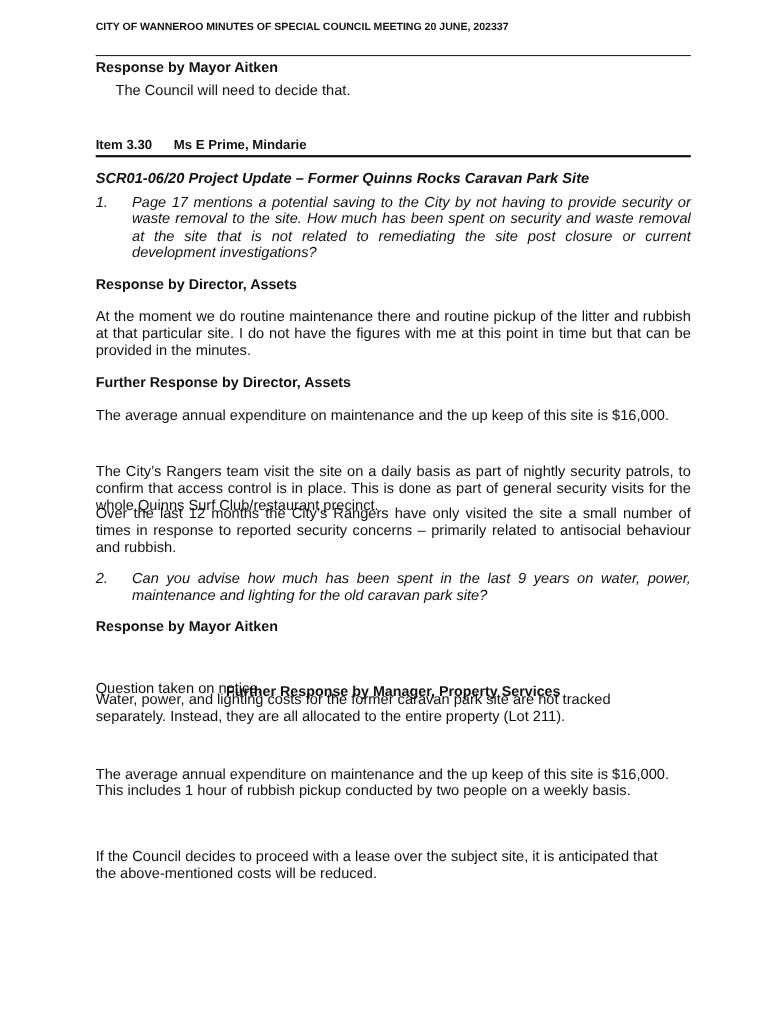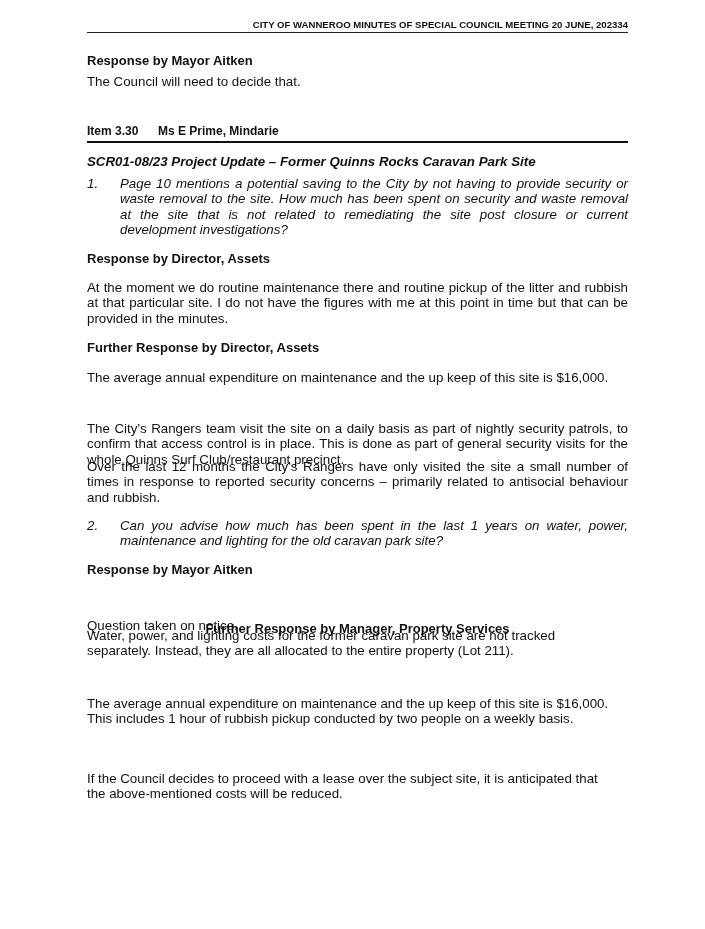--- a/index.html
+++ b/index.html
@@ -1,68 +1,68 @@
 <!DOCTYPE html>
 <html><head>
 <meta charset="utf-8">
 <style>
   html, body { margin: 0; padding: 0; background: #ffffff; }
   body { width: 705px; height: 929px; position: relative; overflow: hidden;
          font-family: "Liberation Sans", sans-serif; color: #111111; }
   .page { position: absolute; left: 87px; top: 0; width: 541px; }
   .running-header { position: absolute; top: 19px; left: 0; width: 541px;
          font-size: 9.6px; font-weight: bold; border-bottom: 1.5px solid #222;
-         padding-bottom: 2px; display: flex; justify-content: flex-end; }
+         padding-bottom: 20px; display: flex; justify-content: flex-start; }
   .abs { position: absolute; left: 0; width: 541px; }
   .h-bold { font-weight: bold; font-size: 13px; }
   .body { font-size: 13.3px; line-height: 15.3px; text-align: justify; }
   .item-heading { font-weight: bold; font-size: 12px; border-bottom: 2px solid #111;
          padding-bottom: 3px; }
   .item-heading .num { display: inline-block; width: 71px; }
   .ital-bold { font-weight: bold; font-style: italic; font-size: 13.3px; }
   .q { display: flex; font-style: italic; font-size: 13.3px; line-height: 15.3px; }
   .q .qn { width: 33px; flex: none; }
   .q .qt { flex: 1; text-align: justify; }
   .left { text-align: left; }
 </style>
 </head>
 <body>
 
 <div class="page">
 
   <div class="running-header">
     <span>CITY OF WANNEROO MINUTES OF SPECIAL COUNCIL MEETING 20 JUNE, 2023</span>
-    <span>34</span>
+    <span>37</span>
   </div>
 
   <div class="abs h-bold" style="top:53px;">Response by Mayor Aitken</div>
-  <div class="abs body" style="top:74px;">The Council will need to decide that.</div>
+  <div class="abs body" style="top:74px;margin-left:18px;">The Council will need to decide that.</div>
 
   <div class="abs item-heading" style="top:124px;">
     <span class="num">Item 3.30</span><span>Ms E Prime, Mindarie</span>
   </div>
 
-  <div class="abs ital-bold" style="top:154px;">SCR01-08/23 Project Update – Former Quinns Rocks Caravan Park Site</div>
+  <div class="abs ital-bold" style="top:154px;">SCR01-06/20 Project Update – Former Quinns Rocks Caravan Park Site</div>
 
   <div class="abs q" style="top:176px;">
     <span class="qn">1.</span>
-    <span class="qt">Page 10 mentions a potential saving to the City by not having to provide security or waste removal to the site.  How much has been spent on security and waste removal at the site that is not related to remediating the site post closure or current development investigations?</span>
+    <span class="qt">Page 17 mentions a potential saving to the City by not having to provide security or waste removal to the site.  How much has been spent on security and waste removal at the site that is not related to remediating the site post closure or current development investigations?</span>
   </div>
 
   <div class="abs h-bold" style="top:251px;">Response by Director, Assets</div>
   <div class="abs body" style="top:280px;">At the moment we do routine maintenance there and routine pickup of the litter and rubbish at that particular site.  I do not have the figures with me at this point in time but that can be provided in the minutes.</div>
 
   <div class="abs h-bold" style="top:340px;">Further Response by Director, Assets</div>
   <div class="abs body" style="top:370px;">The average annual expenditure on maintenance and the up keep of this site is $16,000.</div>
   <div class="abs body" style="top:421px;">The City’s Rangers team visit the site on a daily basis as part of nightly security patrols, to confirm that access control is in place.  This is done as part of general security visits for the whole Quinns Surf Club/restaurant precinct.</div>
   <div class="abs body" style="top:459px;">Over the last 12 months the City’s Rangers have only visited the site a small number of times in response to reported security concerns – primarily related to antisocial behaviour and rubbish.</div>
 
   <div class="abs q" style="top:518px;">
     <span class="qn">2.</span>
-    <span class="qt">Can you advise how much has been spent in the last 1 years on water, power, maintenance and lighting for the old caravan park site?</span>
+    <span class="qt">Can you advise how much has been spent in the last 9 years on water, power, maintenance and lighting for the old caravan park site?</span>
   </div>
 
   <div class="abs h-bold" style="top:562px;">Response by Mayor Aitken</div>
   <div class="abs body" style="top:618px;">Question taken on notice.</div>
 
   <div class="abs h-bold" style="top:621px;text-align:center;">Further Response by Manager, Property Services</div>
   <div class="abs body left" style="top:628px; width:530px;">Water, power, and lighting costs for the former caravan park site are not tracked separately. Instead, they are all allocated to the entire property (Lot 211).</div>
   <div class="abs body left" style="top:696px; width:530px;">The average annual expenditure on maintenance and the up keep of this site is $16,000. This includes 1 hour of rubbish pickup conducted by two people on a weekly basis.</div>
   <div class="abs body left" style="top:771px; width:530px;">If the Council decides to proceed with a lease over the subject site, it is anticipated that the above-mentioned costs will be reduced.</div>
 

